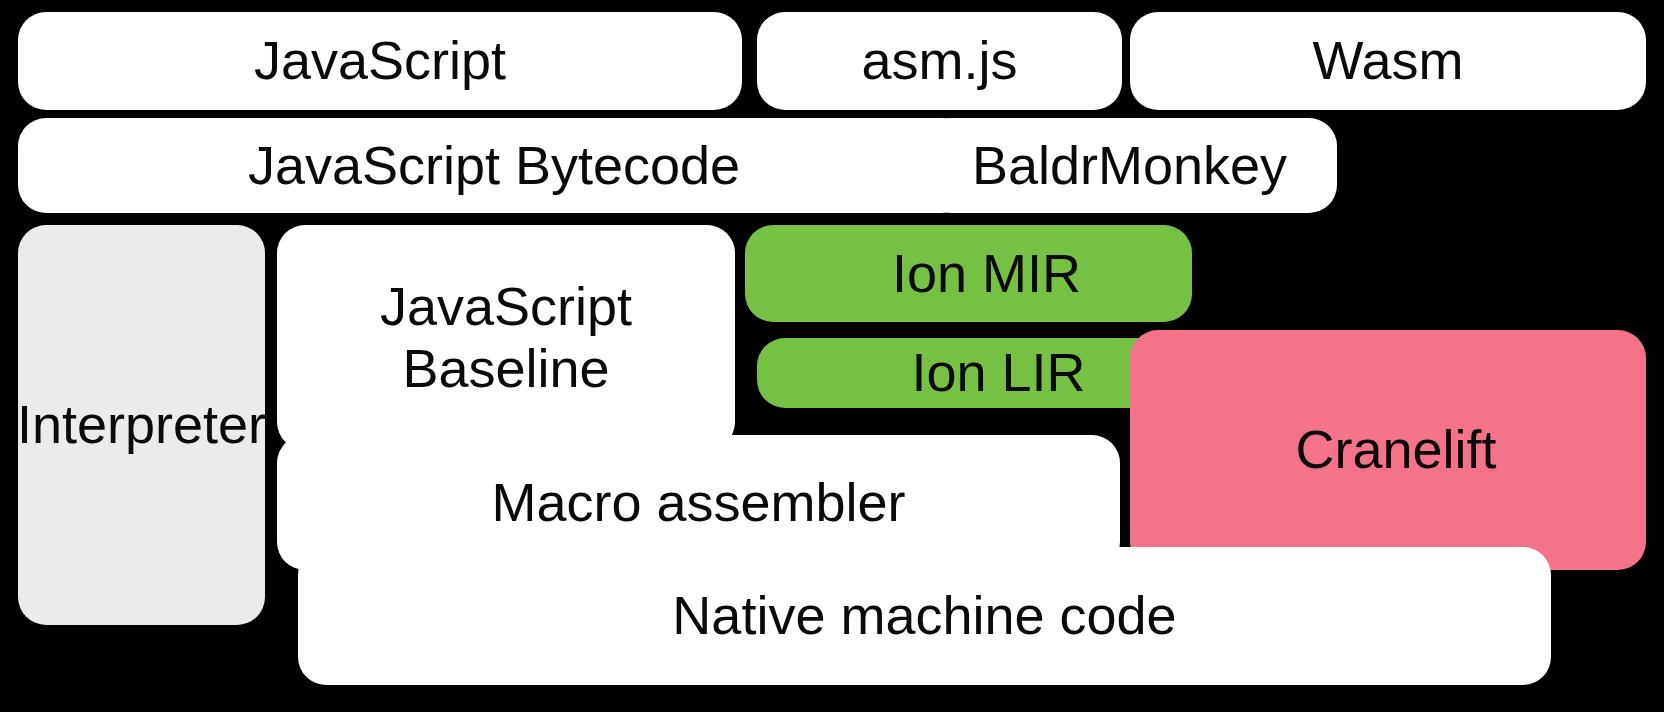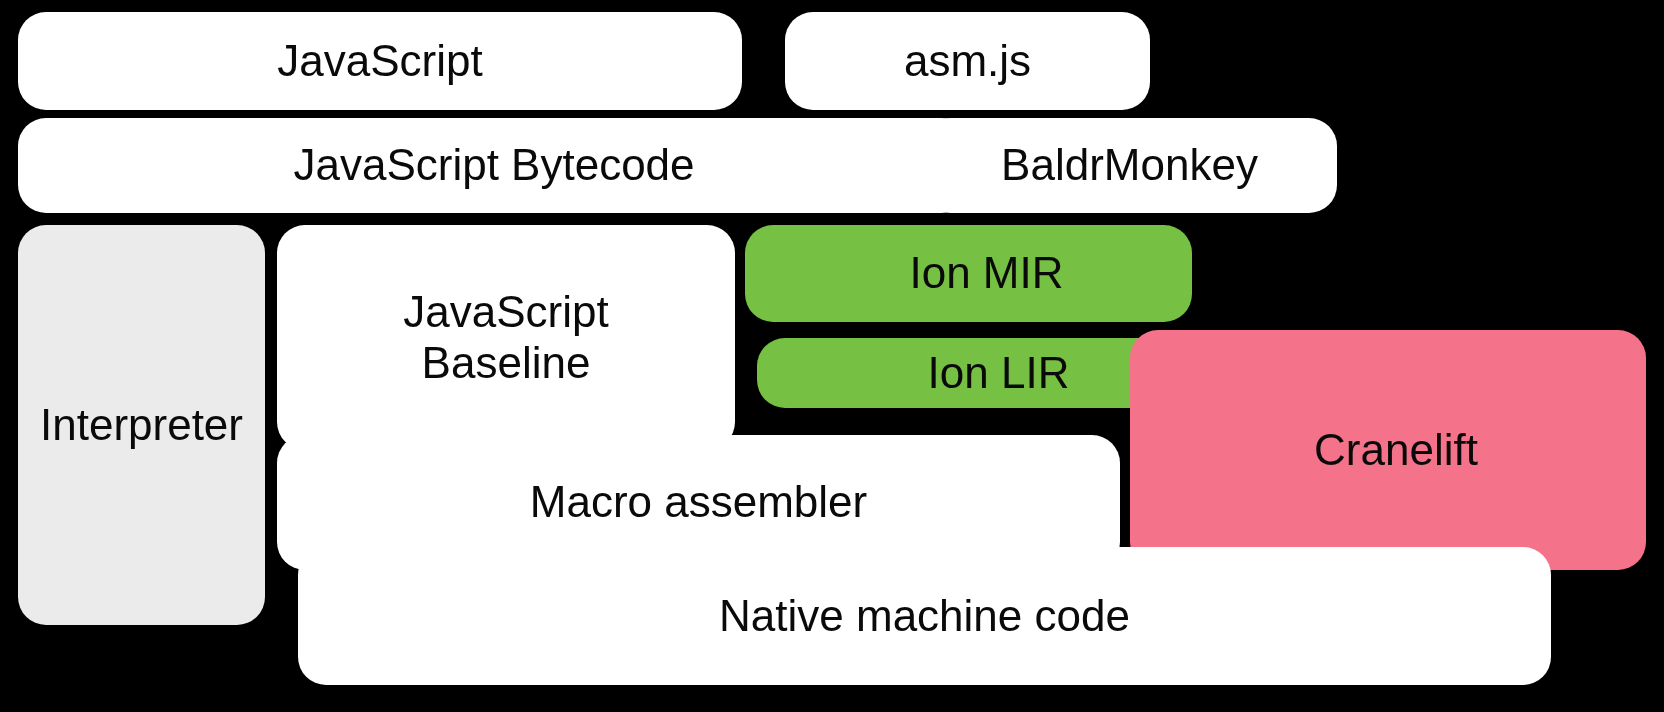--- a/index.html
+++ b/index.html
@@ -21,34 +21,34 @@
   .box {
     position: absolute;
     box-sizing: border-box;
     border-radius: 28px;
     background: #ffffff;
     color: #0a0a0a;
     display: flex;
     align-items: center;
     justify-content: center;
     text-align: center;
-    font-size: 44px;
+    font-size: 54px;
     line-height: 1.14;
     font-weight: 400;
     letter-spacing: 0px;
     white-space: pre-line;
     -webkit-font-smoothing: antialiased;
   }
   .box.gray   { background: #ebebeb; }
   .box.green  { background: #76c043; padding-left: 36px; }
   .box.pink   { background: #f4738a; padding-left: 16px; }
 
   
   #b-javascript      { left: 18px;   top: 12px;  width: 724px; height: 98px;  }
-  #b-asmjs           { left: 785px;  top: 12px;  width: 365px; height: 98px;  }
+  #b-asmjs           { left: 757px;  top: 12px;  width: 365px; height: 98px;  }
   #b-wasm            { left: 1130px; top: 12px;  width: 516px; height: 98px;  }
 
   
   #b-js-bytecode     { left: 18px;   top: 118px; width: 952px; height: 95px; text-align: center;  }
   #b-baldrmonkey     { left: 922px;  top: 118px; width: 415px; height: 95px;  }
 
   
   #b-interpreter     { left: 18px;   top: 225px; width: 247px; height: 400px; }
   #b-js-baseline     { left: 277px;  top: 225px; width: 458px; height: 225px; }
   #b-ion-mir         { left: 745px;  top: 225px; width: 447px; height: 97px;  }
@@ -61,20 +61,21 @@
 </style>
 </head>
 <body>
 
 <div id="canvas">
 
   <div class="box" id="b-javascript">JavaScript</div>
 
   <div class="box" id="b-asmjs">asm.js</div>
 
+  <div class="box" id="b-wasm">Wasm</div>
 
   <div class="box" id="b-js-bytecode">JavaScript Bytecode</div>
 
   <div class="box" id="b-baldrmonkey">BaldrMonkey</div>
 
   <div class="box gray" id="b-interpreter">Interpreter</div>
 
   <div class="box" id="b-js-baseline">JavaScript
 Baseline</div>
 

